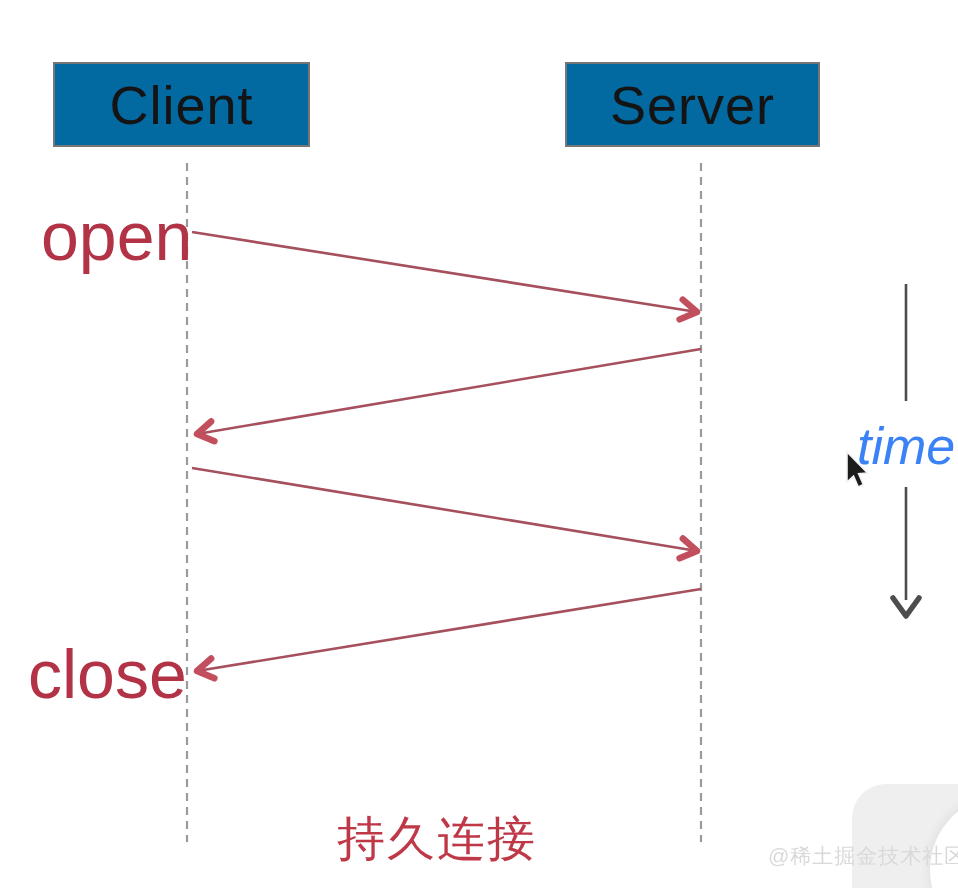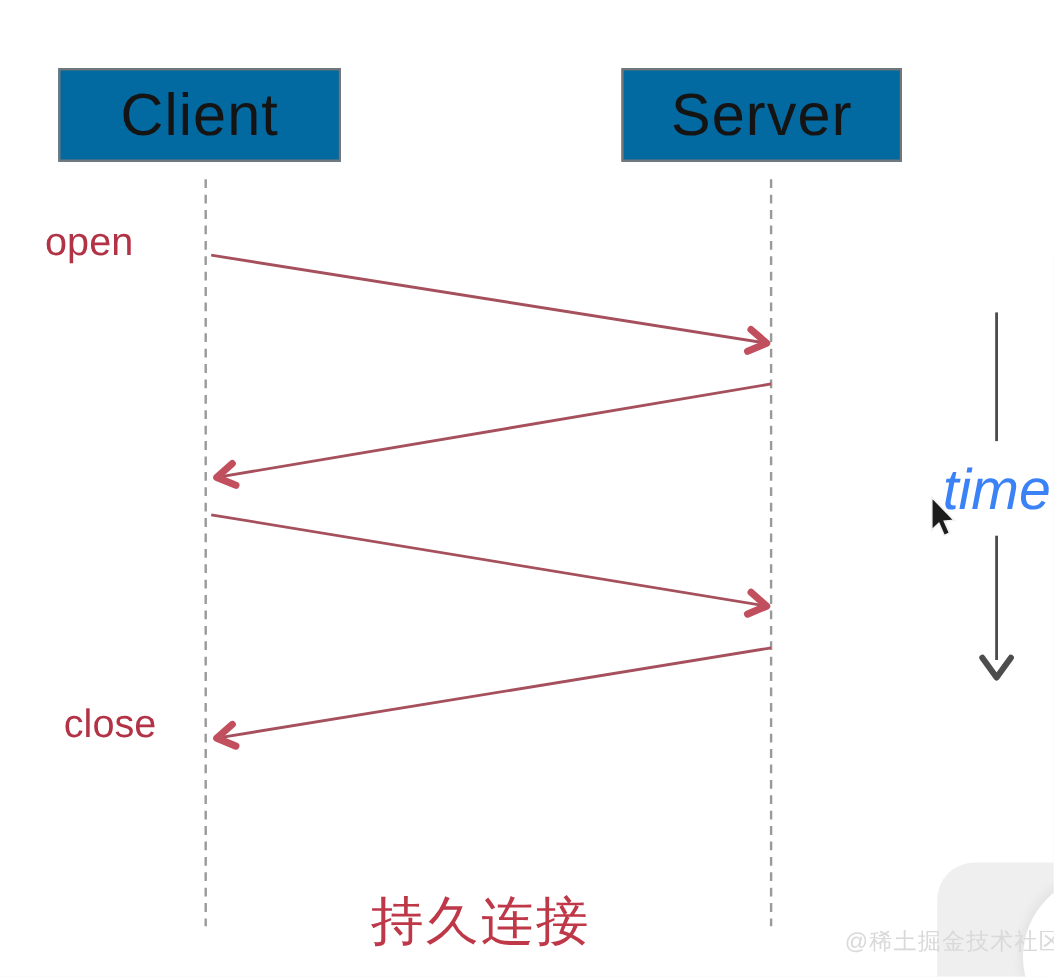--- a/index.html
+++ b/index.html
@@ -75,27 +75,27 @@
   }
   .cursor-shape {
     fill: #1c1c1c;
     stroke: #f2f2f2;
     stroke-width: 1.6;
   }
 
   
   .event-label {
     position: absolute;
-    font-size: 36px;
+    font-size: 68px;
     color: var(--color-event_label, #b23246);
     z-index: 3;
     line-height: 1;
   }
   .event-label.open  { left: 41px; top: 202px; }
-  .event-label.close { left: 58px; top: 640px; }
+  .event-label.close { left: 28px; top: 640px; }
 
   .time-label {
     position: absolute;
     left: 857px;
     top: 420px;
     font-size: 52px;
     font-style: italic;
     color: #3b82f6;
     z-index: 3;
     line-height: 1;

